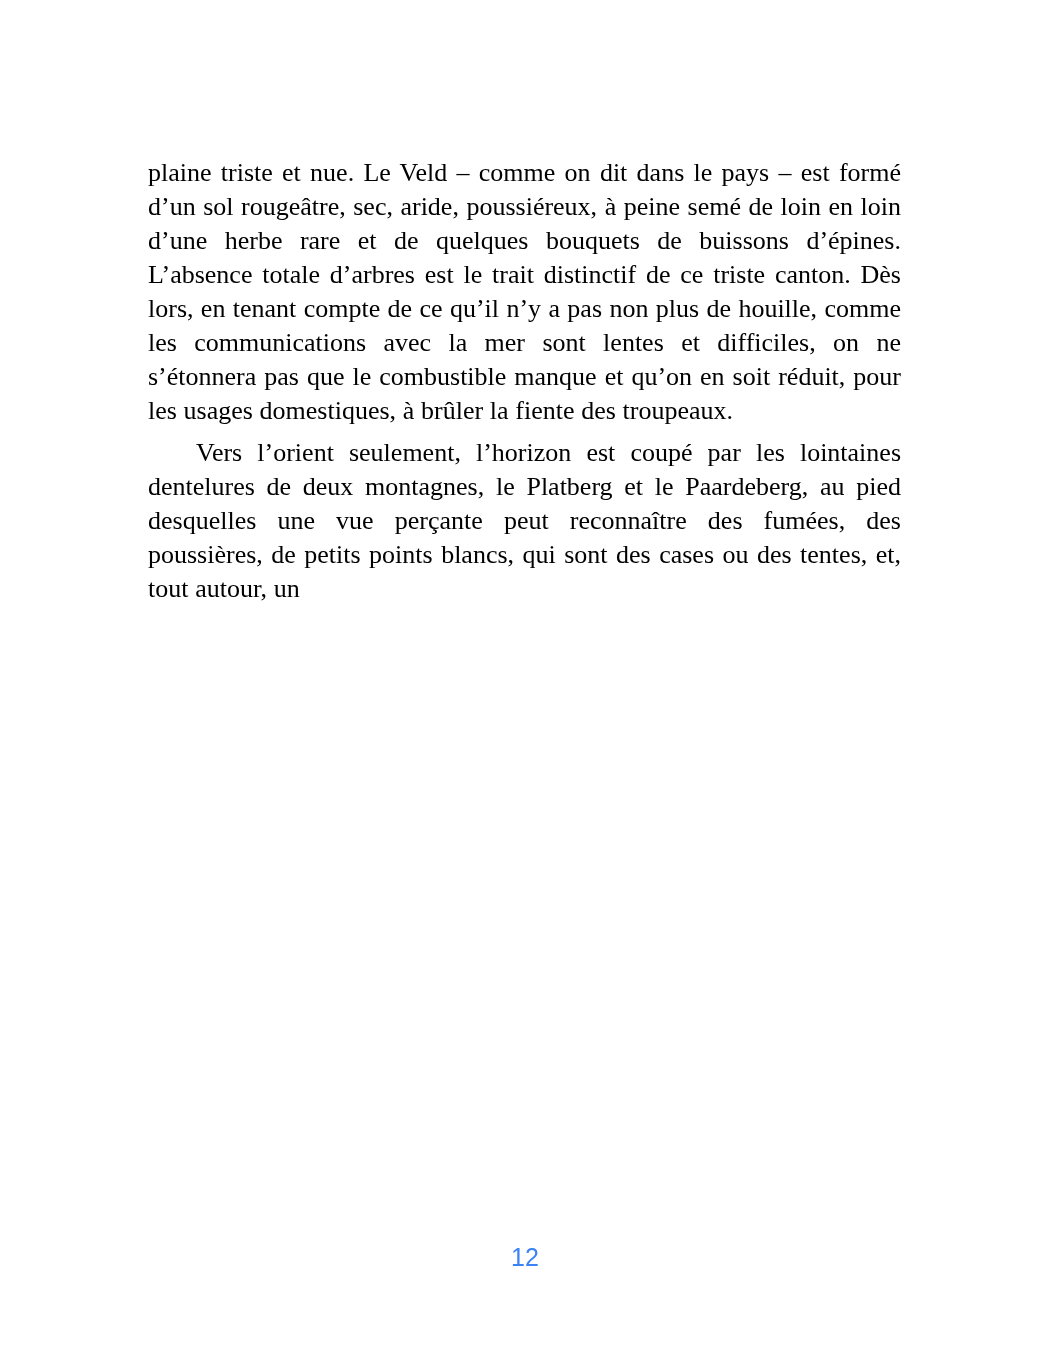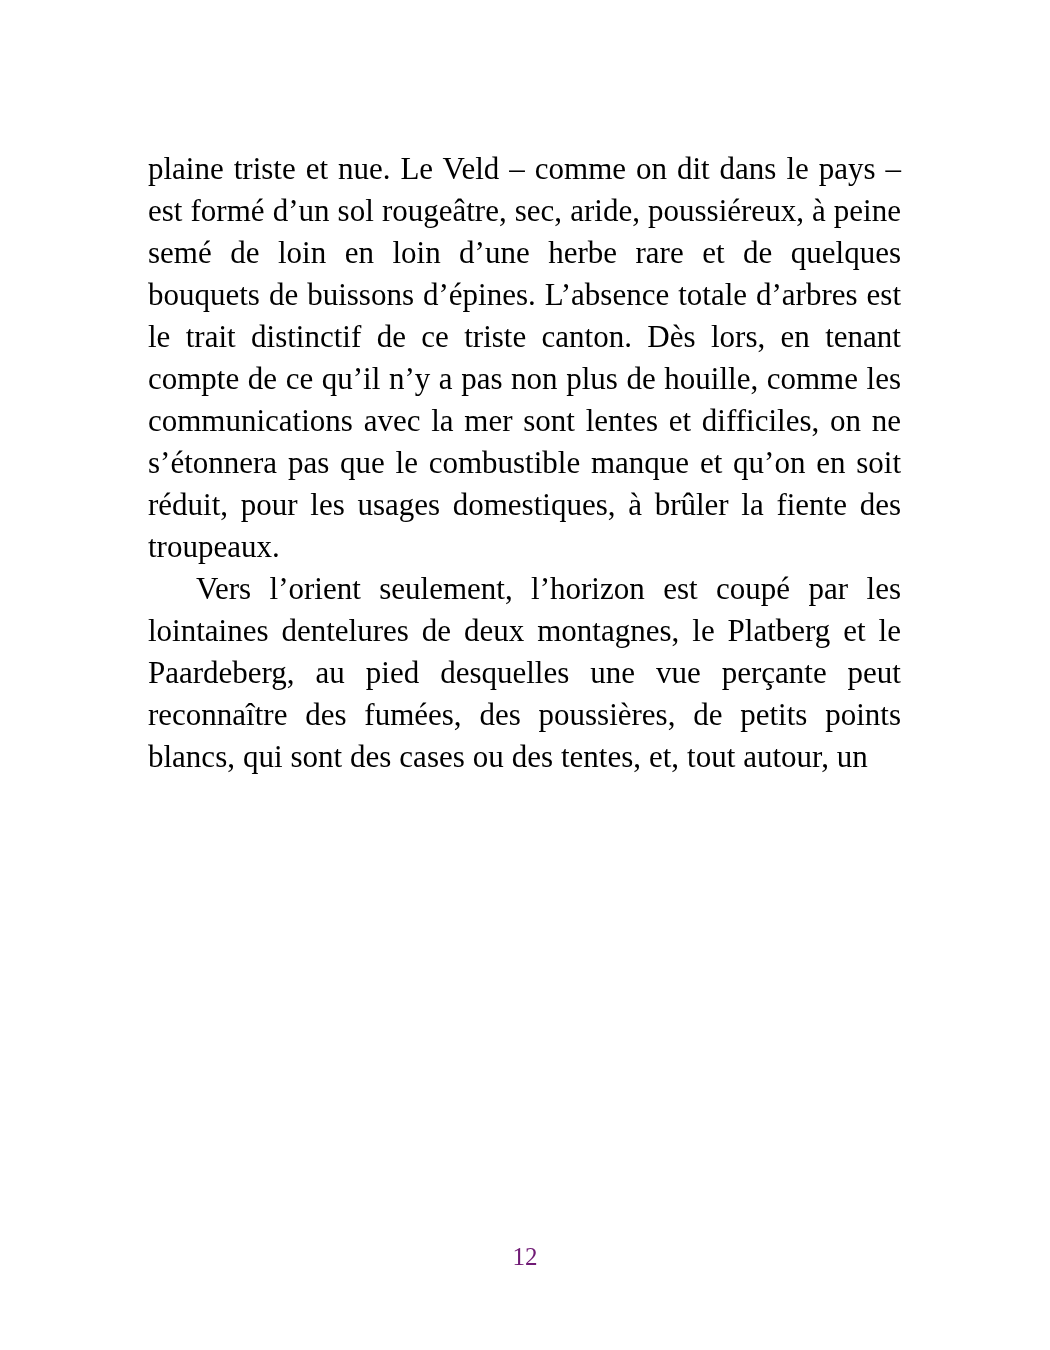--- a/index.html
+++ b/index.html
@@ -19,40 +19,40 @@
     height: 1350px;
     box-sizing: border-box;
   }
   .text-column {
     position: absolute;
     left: 148px;
     top: 148px;
     width: 753px;
   }
   .para {
-    margin: 0 0 0 0;
-    font-size: 31px;
-    line-height: 42px;
+    margin: 8px 0 0 0;
+    font-size: 26px;
+    line-height: 34px;
     text-align: justify;
     text-justify: inter-word;
     hyphens: none;
     word-spacing: 0.2px;
   }
   .para.indent {
     text-indent: 48px;
   }
   .page-number {
     position: absolute;
     left: 0;
     right: 0;
     top: 1243px;
     text-align: center;
     font-size: 25px;
-    color: #701a75;
-    font-family: Liberation Serif, serif;
+    color: #3b82f6;
+    font-family: Liberation Sans, sans-serif;
   }
 </style>
 </head>
 <body>
 
 <div class="page">
 
   <div class="text-column">
     <p class="para">plaine triste et nue. Le Veld – comme on dit dans le pays – est formé d’un sol rougeâtre, sec, aride, poussiéreux, à peine semé de loin en loin d’une herbe rare et de quelques bouquets de buissons d’épines. L’absence totale d’arbres est le trait distinctif de ce triste canton. Dès lors, en tenant compte de ce qu’il n’y a pas non plus de houille, comme les communications avec la mer sont lentes et difficiles, on ne s’étonnera pas que le combustible manque et qu’on en soit réduit, pour les usages domestiques, à brûler la fiente des troupeaux.</p>
     <p class="para indent">Vers l’orient seulement, l’horizon est coupé par les lointaines dentelures de deux montagnes, le Platberg et le Paardeberg, au pied desquelles une vue perçante peut reconnaître des fumées, des poussières, de petits points blancs, qui sont des cases ou des tentes, et, tout autour, un</p>

